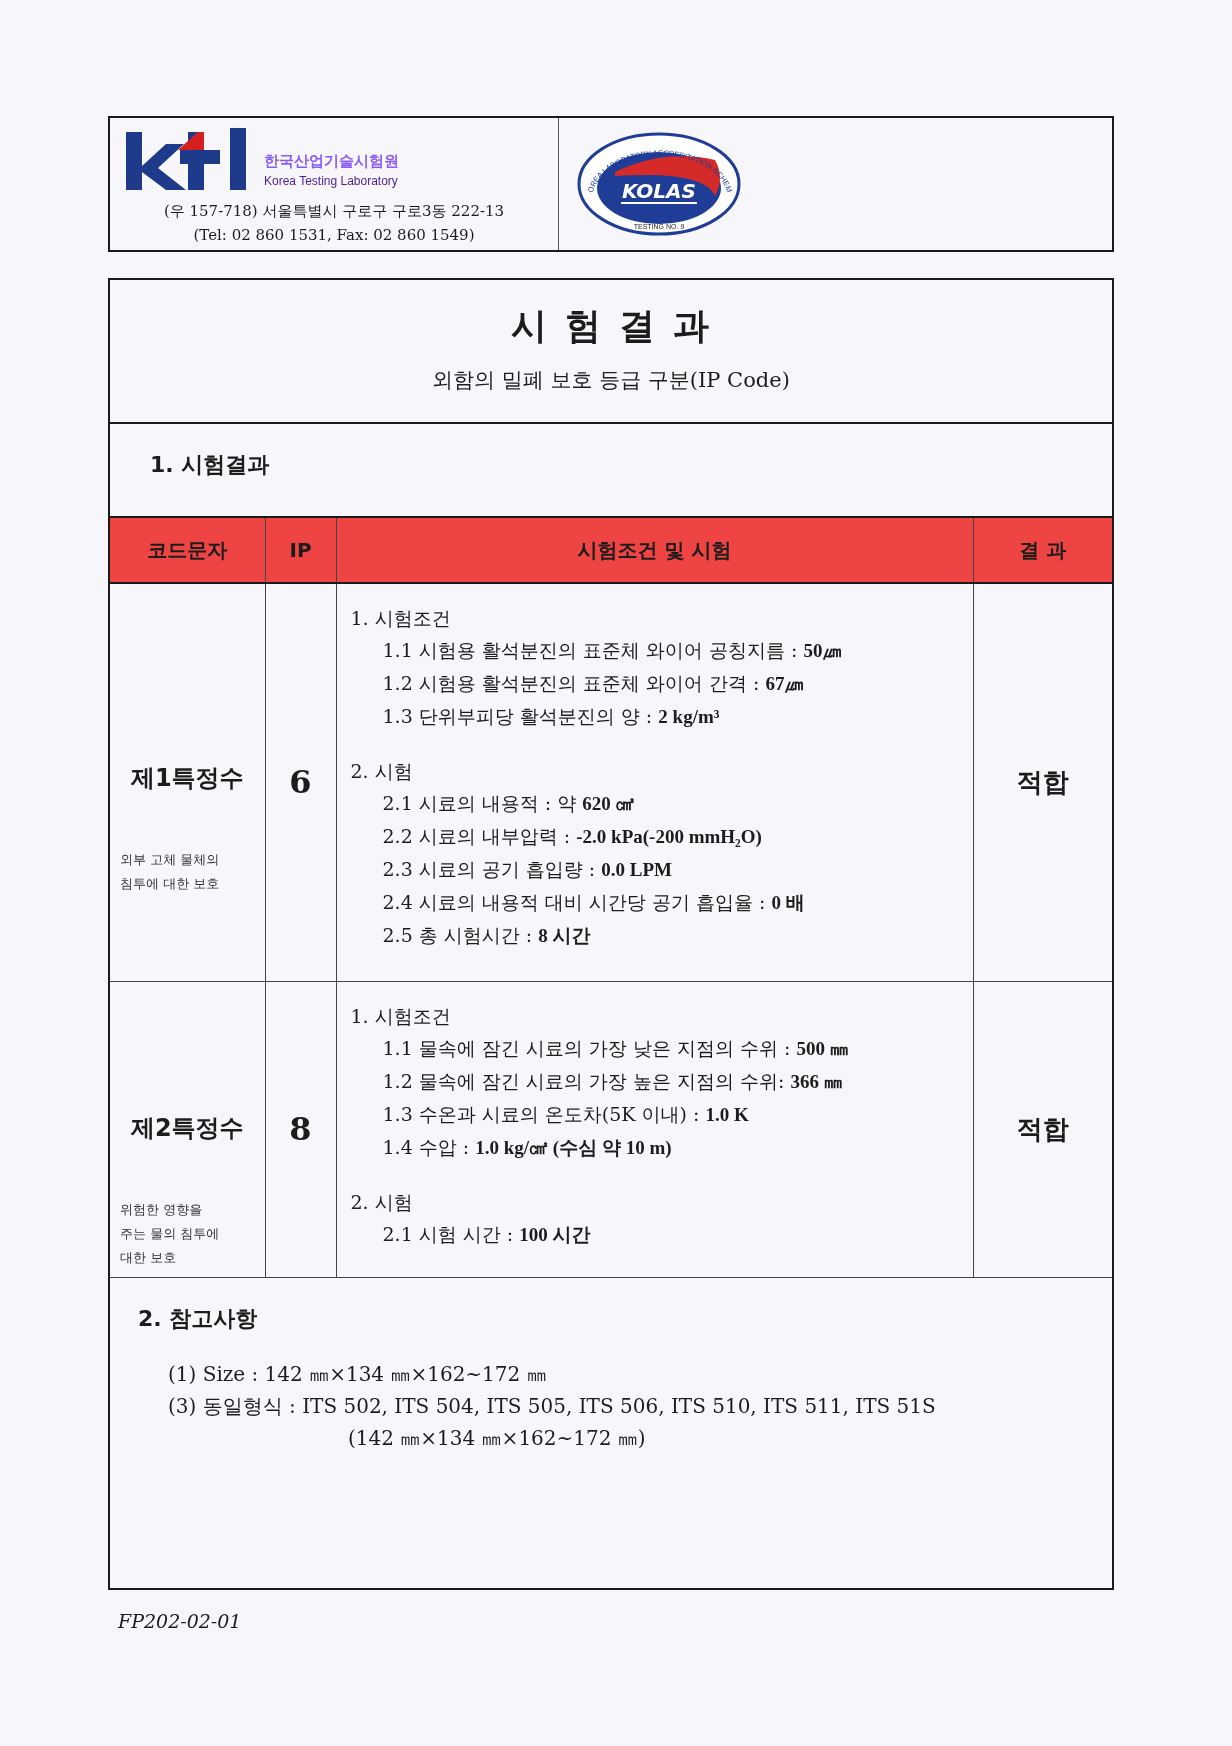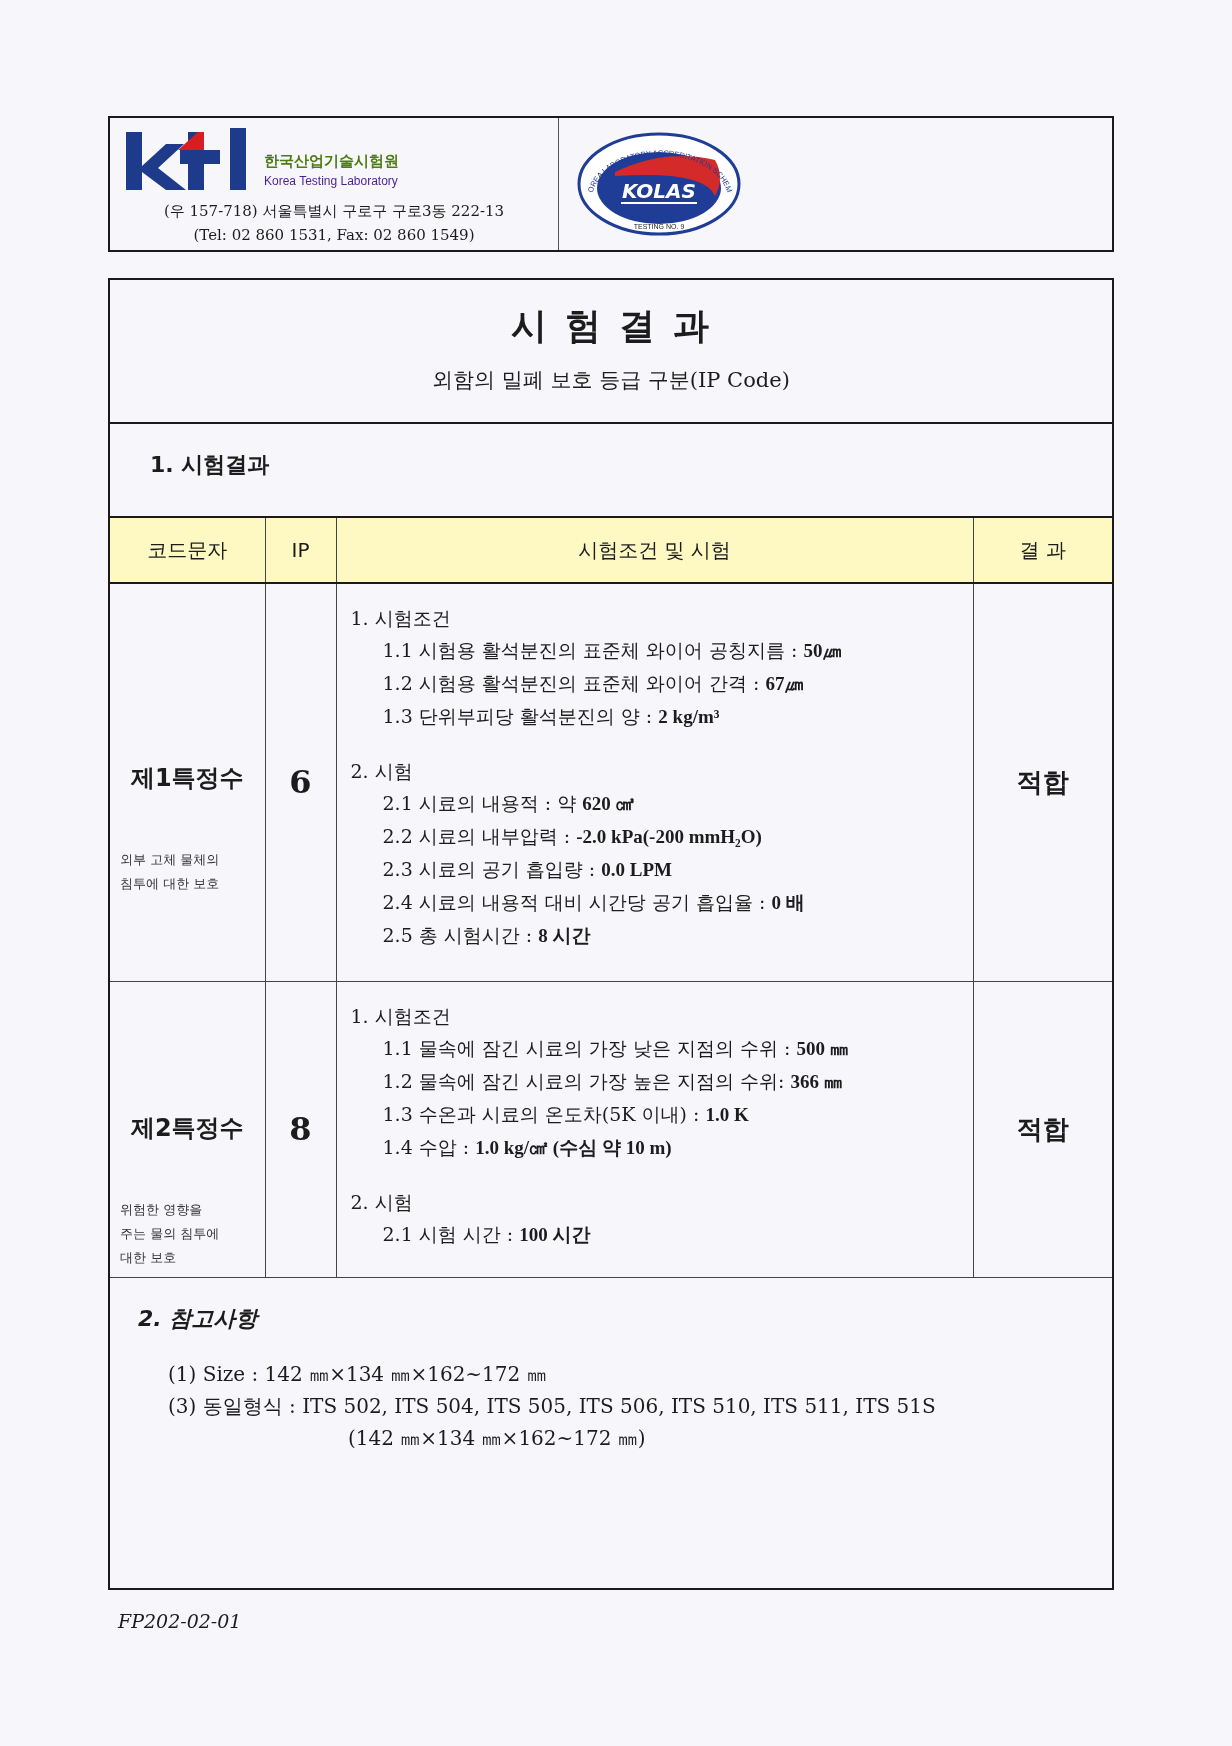--- a/index.html
+++ b/index.html
@@ -11,52 +11,52 @@
   .abs { position: absolute; }
   
   .header {
     left: 108px; top: 116px; width: 1006px; height: 136px;
     border: 2px solid #1a1a1a; box-sizing: border-box; display: flex;
   }
   .h-left { width: 448px; border-right: 1px solid #555; position: relative; }
   .h-mid { width: 344px; border-right: 1px solid #555; position: relative; }
   .h-right { flex: 1; position: relative; }
   .logo-ktl { position: absolute; left: 16px; top: 10px; width: 126px; height: 64px; }
-  .org-ko { position: absolute; left: 154px; top: 34px; font-family: "DejaVu Sans", sans-serif; font-weight: bold; font-size: 15px; color: #4d7c0f; }
+  .org-ko { position: absolute; left: 154px; top: 34px; font-family: "DejaVu Sans", sans-serif; font-weight: bold; font-size: 15px; color: #8b5cf6; }
   .org-en { position: absolute; left: 154px; top: 56px; font-family: "Liberation Sans", sans-serif; font-size: 12px; color: #4c1d95; }
   .addr { position: absolute; left: 0; width: 448px; text-align: center; font-size: 15px; }
   .addr1 { top: 84px; } .addr2 { top: 108px; }
   .report-no { position: absolute; left: 18px; top: 30px; font-size: 20px; }
   .page-no { position: absolute; left: 18px; top: 78px; font-size: 20px; }
   .kolas { position: absolute; left: 16px; top: 12px; width: 168px; height: 108px; }
   
   .main {
     left: 108px; top: 278px; width: 1006px; height: 1312px;
     border: 2px solid #1a1a1a; box-sizing: border-box;
   }
   .title { position: absolute; left: 8px; width: 100%; top: 22px; text-align: center; font-family: Liberation Mono, monospace; font-weight: bold; font-size: 36px; letter-spacing: 18px; }
   .subtitle { position: absolute; left: 0; width: 100%; top: 86px; text-align: center; font-size: 21px; }
   .divider1 { position: absolute; left: 0; right: 0; top: 142px; border-top: 2px solid #1a1a1a; }
   .sec1 { position: absolute; left: 40px; top: 170px; font-family: "DejaVu Sans", sans-serif; font-weight: bold; font-size: 22px; }
   table.results { position: absolute; left: 0; top: 236px; width: 1002px; border-collapse: collapse; table-layout: fixed; }
   table.results th, table.results td { border: 1px solid #444; }
-  table.results th { background: #fef9c3; height: 62px; font-family: "DejaVu Sans", sans-serif; font-size: 20px; font-weight: normal; border-top: 2px solid #1a1a1a; border-bottom: 2px solid #1a1a1a; }
+  table.results th { background: #ef4444; height: 62px; font-family: "DejaVu Sans", sans-serif; font-size: 20px; font-weight: bold; border-top: 2px solid #1a1a1a; border-bottom: 2px solid #1a1a1a; }
   table.results tr td:first-child, table.results tr th:first-child { border-left: none; }
   table.results tr td:last-child, table.results tr th:last-child { border-right: none; }
   .code-cell { vertical-align: top; position: relative; }
   .code-name { position: absolute; left: 0; width: 100%; text-align: center; font-family: "DejaVu Sans", sans-serif; font-weight: bold; font-size: 24px; }
   .code-desc { position: absolute; left: 10px; font-family: "DejaVu Sans", sans-serif; font-size: 13px; line-height: 24px; color: #333; }
   .ip-cell { text-align: center; font-size: 32px; font-weight: bold; }
   .result-cell { text-align: center; font-family: "DejaVu Sans", sans-serif; font-weight: bold; font-size: 26px; }
   .cond { padding: 18px 0 18px 14px; font-size: 19px; line-height: 32px; vertical-align: top; }
   .cond .h { }
   .cond .it { padding-left: 32px; }
   .cond .gap { height: 22px; }
   .cond b { font-family: "Liberation Serif", serif; }
-  .sec2 { position: absolute; left: 28px; top: 1024px; font-family: "DejaVu Sans", sans-serif; font-weight: bold; font-size: 22px; font-style: italic; }
+  .sec2 { position: absolute; left: 28px; top: 1024px; font-family: "DejaVu Sans", sans-serif; font-weight: bold; font-size: 22px; }
   .notes { position: absolute; left: 58px; top: 1078px; font-size: 20px; line-height: 32px; }
   .notes .indent { padding-left: 180px; }
   .footer-code { left: 118px; top: 1610px; font-style: italic; font-size: 19px; }
 </style>
 </head>
 <body>
 
 <div class="abs header">
   <div class="h-left">
     <svg class="logo-ktl" viewBox="0 0 126 64">

